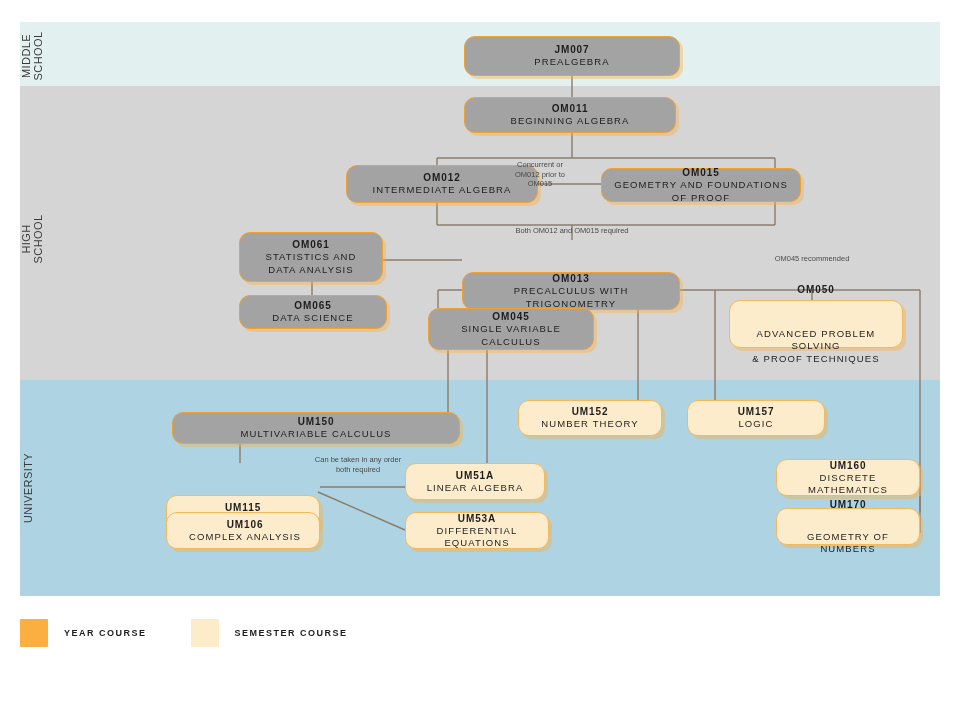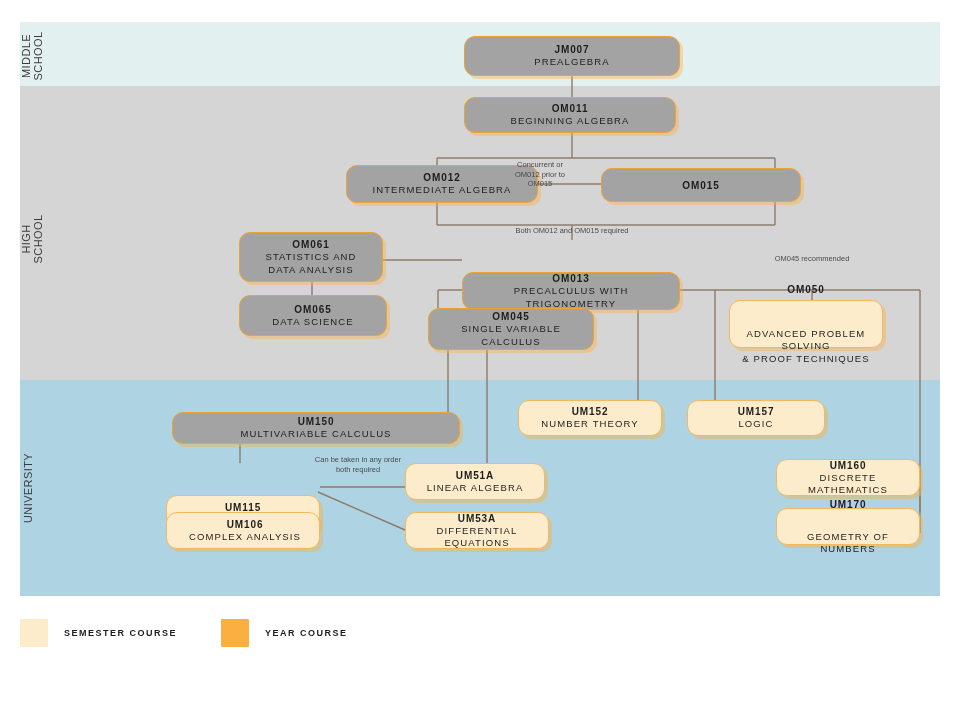--- a/index.html
+++ b/index.html
@@ -166,44 +166,45 @@
     <span class="title">BEGINNING ALGEBRA</span>
   </div>
 
   <div class="node year" style="left:346px;top:165px;width:192px;height:38px;">
     <span class="code">OM012</span>
     <span class="title">INTERMEDIATE ALGEBRA</span>
   </div>
 
   <div class="node year" style="left:601px;top:168px;width:200px;height:34px;">
     <span class="code">OM015</span>
+    <span class="title">GEOMETRY AND FOUNDATIONS OF PROOF</span>
   </div>
 
   <div class="node year" style="left:239px;top:232px;width:144px;height:50px;white-space:pre-line;">
     <span class="code">OM061</span>
     <span class="title" style="white-space:pre-line;">STATISTICS AND
 DATA ANALYSIS</span>
   </div>
 
-  <div class="node year" style="left:239px;top:295px;width:148px;height:41px;">
+  <div class="node year" style="left:239px;top:295px;width:148px;height:34px;">
     <span class="code">OM065</span>
     <span class="title">DATA SCIENCE</span>
   </div>
 
   <div class="node year" style="left:462px;top:240px;width:218px;height:38px;margin-top:32px;">
     <span class="code">OM013</span>
     <span class="title">PRECALCULUS WITH TRIGONOMETRY</span>
   </div>
 
   <div class="node year" style="left:428px;top:308px;width:166px;height:42px;">
     <span class="code">OM045</span>
     <span class="title">SINGLE VARIABLE CALCULUS</span>
   </div>
 
-  <div class="node semester" style="left:729px;top:300px;width:154px;height:48px;gap:32px;">
+  <div class="node semester" style="left:729px;top:300px;width:174px;height:48px;gap:32px;">
     <span class="code">OM050</span>
     <span class="title" style="white-space:pre-line;">ADVANCED PROBLEM SOLVING
 &amp; PROOF TECHNIQUES</span>
   </div>
 
   <div class="node year" style="left:172px;top:412px;width:288px;height:32px;">
     <span class="code">UM150</span>
     <span class="title">MULTIVARIABLE CALCULUS</span>
   </div>
 
@@ -241,23 +242,23 @@
     <span class="code">UM53A</span>
     <span class="title">DIFFERENTIAL EQUATIONS</span>
   </div>
 
   <div class="node semester" style="left:776px;top:508px;width:144px;height:37px;gap:20px;">
     <span class="code">UM170</span>
     <span class="title">GEOMETRY OF NUMBERS</span>
   </div>
 
   <div id="legend">
+    <div class="legend-item">
+      <div class="swatch year"></div>
+      <div class="legend-text">YEAR COURSE</div>
+    </div>
     <div class="legend-item">
       <div class="swatch semester"></div>
       <div class="legend-text">SEMESTER COURSE</div>
     </div>
-    <div class="legend-item">
-      <div class="swatch year"></div>
-      <div class="legend-text">YEAR COURSE</div>
-    </div>
   </div>
 
 </div>
 
 </body></html>

